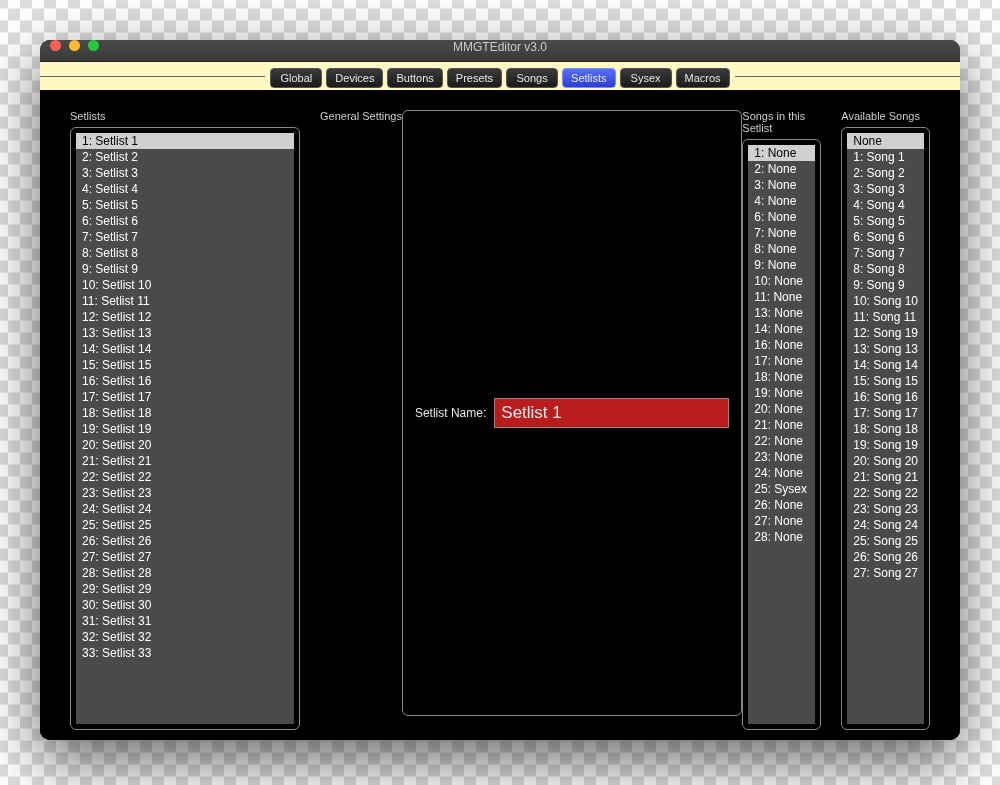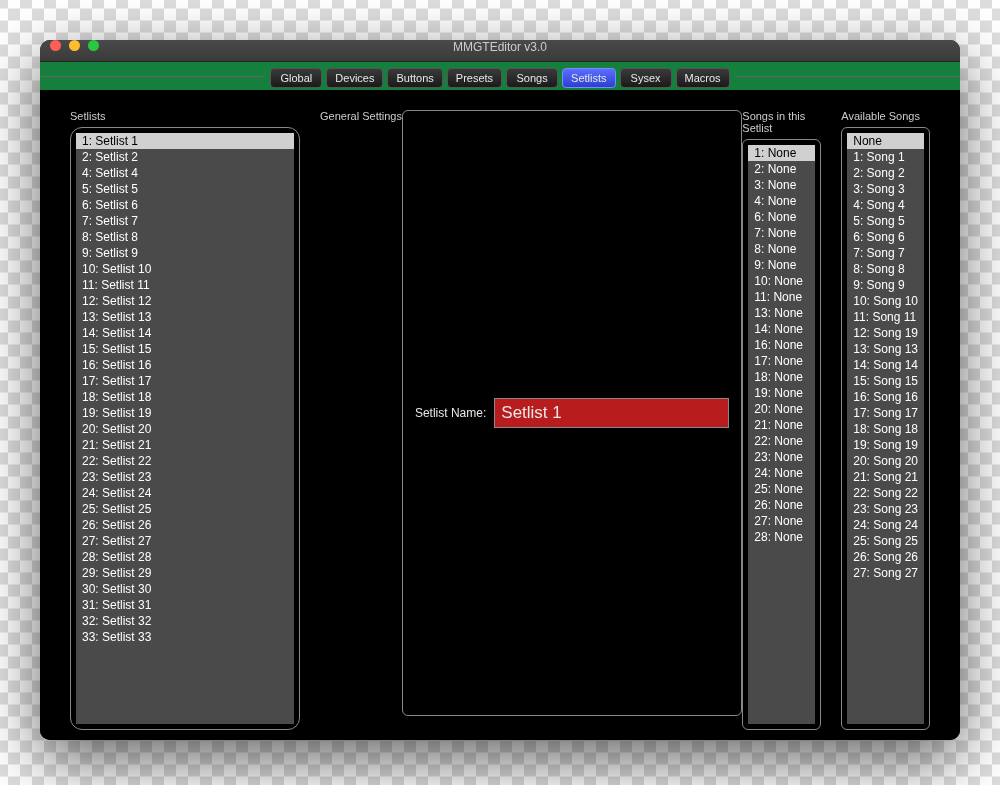--- a/index.html
+++ b/index.html
@@ -46,21 +46,21 @@
   .titlebar-title {
     position: absolute;
     left: 0; right: 0;
     text-align: center;
     font-size: 12px;
     color: #ccc;
     pointer-events: none;
   }
   .tabbar {
     height: 28px;
-    background: #15803d;
+    background: #fef9c3;
     display: flex;
     justify-content: center;
     align-items: center;
     gap: 4px;
     padding-top: 4px;
     flex-shrink: 0;
     position: relative;
   }
   .tabbar::before, .tabbar::after {
     content: "";
@@ -110,21 +110,20 @@
     overflow: hidden;
   }
   .left-col {
     width: 230px;
     display: flex;
     flex-direction: column;
   }
   .left-col .panel {
     flex: 1;
     display: flex;
-    border-radius: 12px;
   }
   .right-col {
     flex: 1;
     display: flex;
     flex-direction: row;
   }
   .general-panel {
     margin-bottom: 14px;
     padding: 10px 12px;
     display: flex;
@@ -201,20 +200,21 @@
       <div class="tab">Macros</div>
     </div>
 
   <div class="content">
     <div class="left-col">
       <div class="section-label">Setlists</div>
       <div class="panel">
         <div class="listbox" id="setlists-list">
             <div class="list-item selected">1: Setlist 1</div>
             <div class="list-item">2: Setlist 2</div>
+            <div class="list-item">3: Setlist 3</div>
             <div class="list-item">4: Setlist 4</div>
             <div class="list-item">5: Setlist 5</div>
             <div class="list-item">6: Setlist 6</div>
             <div class="list-item">7: Setlist 7</div>
             <div class="list-item">8: Setlist 8</div>
             <div class="list-item">9: Setlist 9</div>
             <div class="list-item">10: Setlist 10</div>
             <div class="list-item">11: Setlist 11</div>
             <div class="list-item">12: Setlist 12</div>
             <div class="list-item">13: Setlist 13</div>
@@ -268,21 +268,21 @@
                 <div class="list-item">14: None</div>
                 <div class="list-item">16: None</div>
                 <div class="list-item">17: None</div>
                 <div class="list-item">18: None</div>
                 <div class="list-item">19: None</div>
                 <div class="list-item">20: None</div>
                 <div class="list-item">21: None</div>
                 <div class="list-item">22: None</div>
                 <div class="list-item">23: None</div>
                 <div class="list-item">24: None</div>
-                <div class="list-item">25: None</div>
+                <div class="list-item">25: Sysex</div>
                 <div class="list-item">26: None</div>
                 <div class="list-item">27: None</div>
                 <div class="list-item">28: None</div>
               </div>
           </div>
         </div>
         <div class="bottom-col">
           <div class="section-label">Available Songs</div>
           <div class="panel">
             <div class="listbox" id="available-list">

